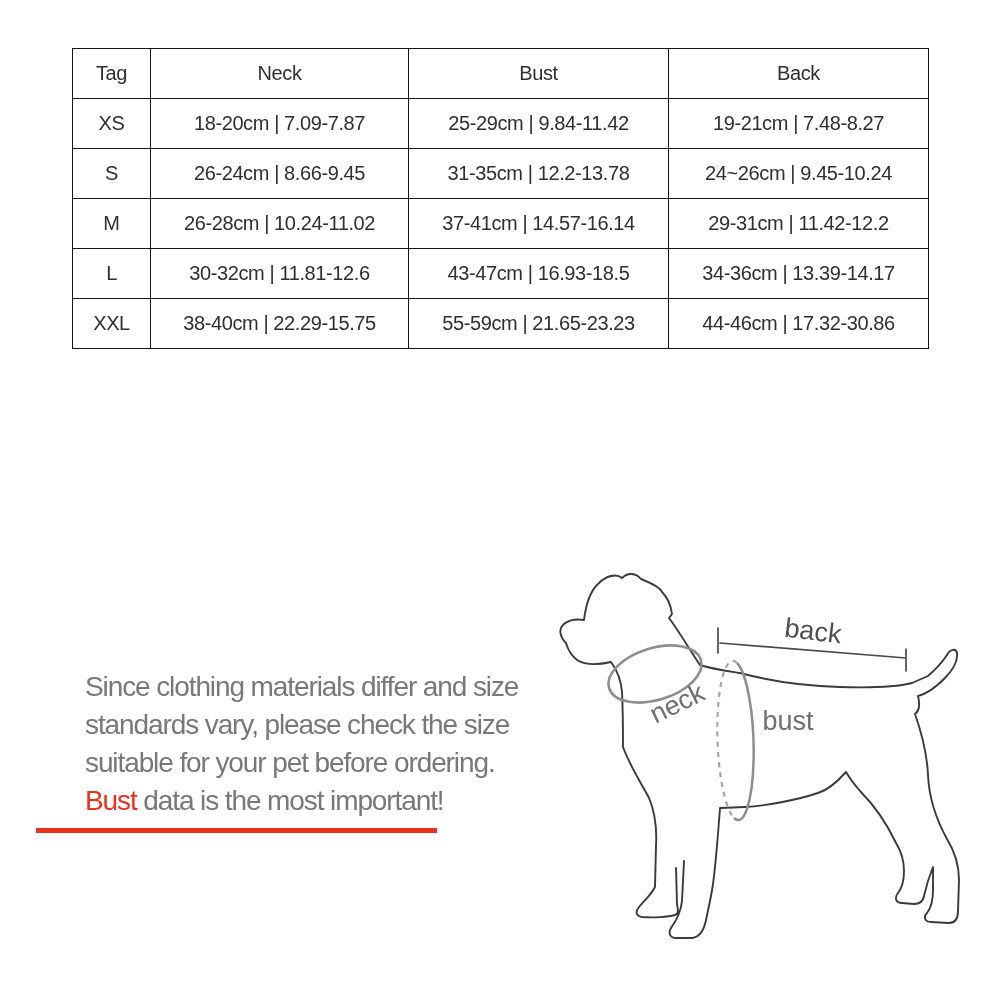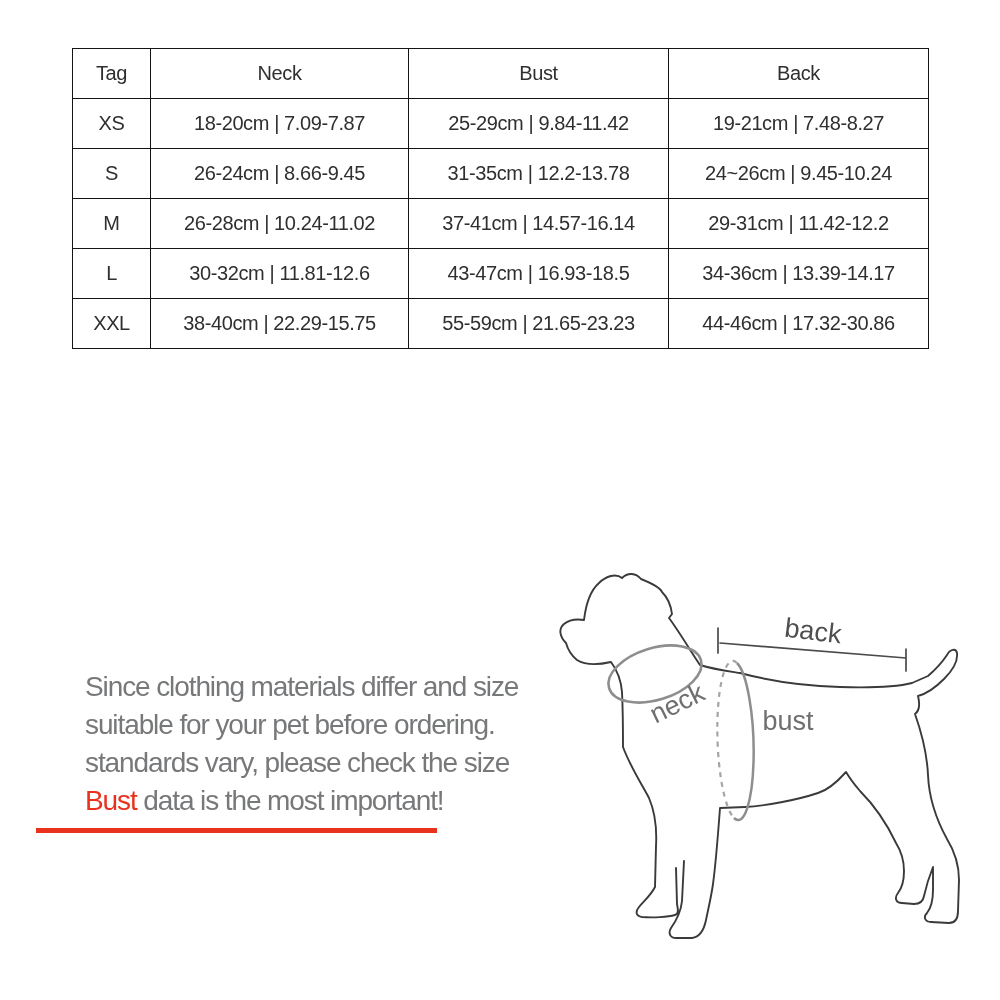--- a/index.html
+++ b/index.html
@@ -120,22 +120,22 @@
     <td>XXL</td>
     <td>38-40cm | 22.29-15.75</td>
     <td>55-59cm | 21.65-23.23</td>
     <td>44-46cm | 17.32-30.86</td>
   </tr>
 </tbody>
   </table>
 
 <div class="note">
   <div>Since clothing materials differ and size</div>
+  <div>standards vary, please check the size</div>
   <div>suitable for your pet before ordering.</div>
-  <div>standards vary, please check the size</div>
   <div><span class="red">Bust</span><span> data is the most important!</span></div>
 </div>
 <div class="note-underline"></div>
 
 <svg class="dog-svg" viewBox="0 0 1000 1000" xmlns="http://www.w3.org/2000/svg">
 
   <path fill="none" stroke="#3a3a3a" stroke-width="1.9" stroke-linecap="round" stroke-linejoin="round" d="M 566 643
        C 560 637 558 629 564 624
        C 570 619 577 619 584 620
        C 586 603 591 590 599 583

